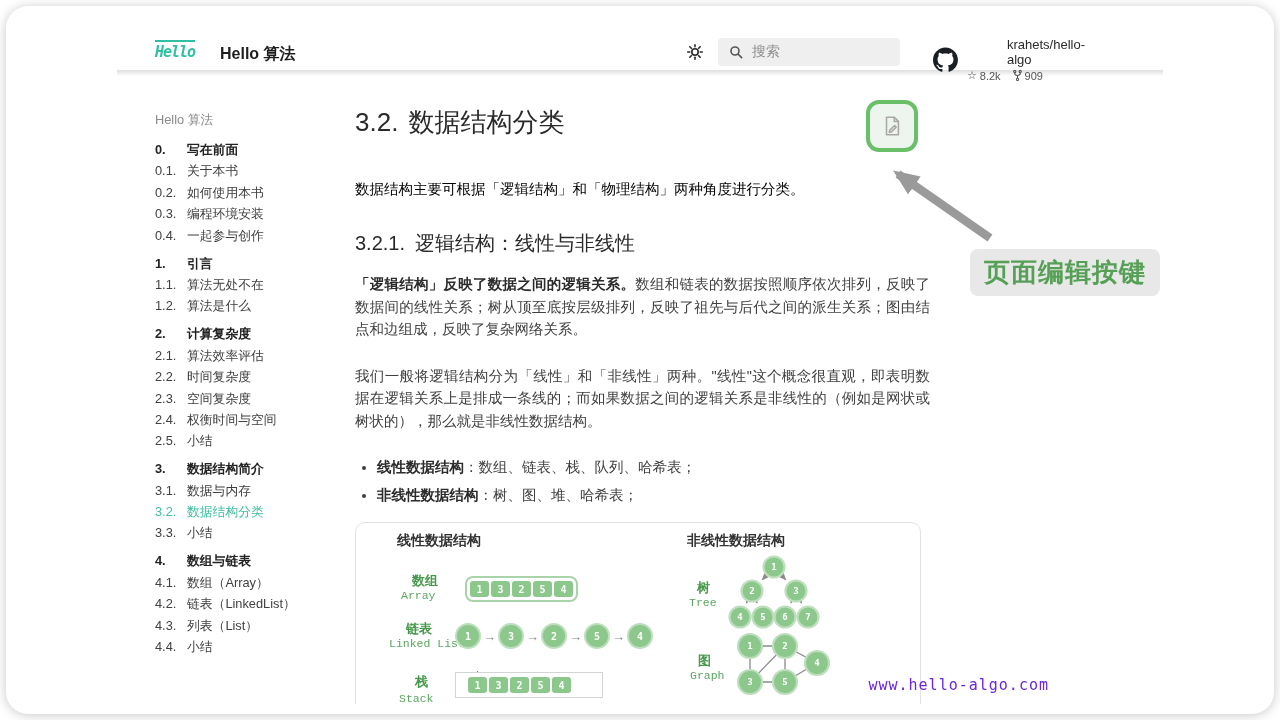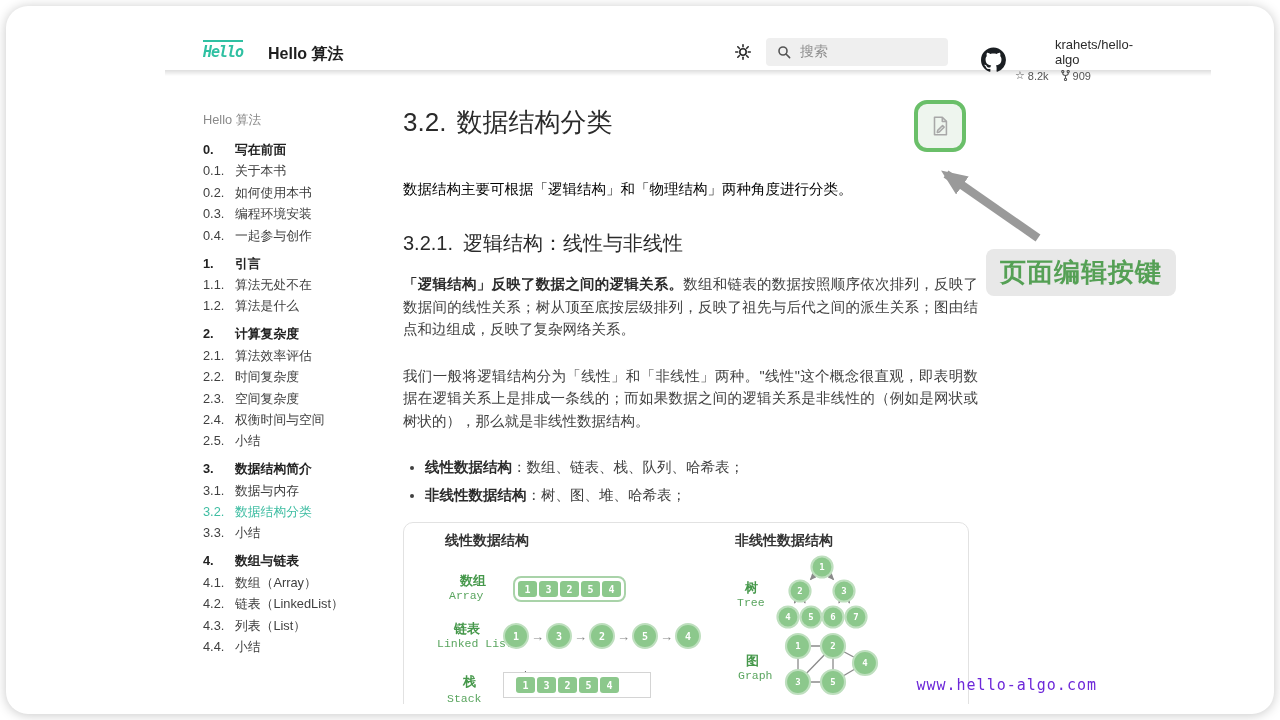--- a/index.html
+++ b/index.html
@@ -6,21 +6,21 @@
   html,body { margin:0; padding:0; }
   body {
     width:1280px; height:720px; position:relative; overflow:hidden;
     background:#fff; font-family:"Liberation Sans", sans-serif;
   }
   .card {
     position:absolute; left:6px; top:6px; width:1268px; height:708px;
     background:#fff; border-radius:22px; overflow:hidden;
     box-shadow:0 1px 12px rgba(0,0,0,.22);
   }
-  .inner { position:absolute; left:-6px; top:-6px; width:1094px; height:720px;margin-left:48px; }
+  .inner { position:absolute; left:-6px; top:-6px; width:1094px; height:720px; }
 
   
   .logo { position:absolute; left:155px; top:40px; color:#2fc0a2; font-family:"DejaVu Sans Mono",monospace;
           font-weight:bold; font-style:italic; font-size:15px; letter-spacing:-1px; border-top:2px solid #2fc0a2; line-height:20px; }
   .app-title { position:absolute; left:220px; top:44px; font-size:16px; font-weight:bold; color:#1e1e1e; }
   .theme-toggle { position:absolute; left:686px; top:43px; width:18px; height:18px; cursor:pointer; }
   .searchbox { position:absolute; left:718px; top:38px; width:182px; height:28px; background:#efefef;
                border-radius:4px; display:flex; align-items:center; padding:0 11px; gap:9px; cursor:text; }
   .search-placeholder { color:#8f8f8f; font-size:14px; }
   .repo { position:absolute; left:933px; top:37px; display:flex; gap:9px; align-items:center; cursor:pointer; }
@@ -53,21 +53,21 @@
   .para { font-size:14.5px; line-height:22.5px; color:#404040; margin:0 0 24px; text-align:justify; }
   .para b { color:#2b2b2b; }
   ul.bullets { margin:0 0 16px; padding-left:22px; }
   ul.bullets li { font-size:14.5px; line-height:22px; margin-bottom:6px; color:#404040; }
   ul.bullets b { color:#2b2b2b; }
 
   
   .edit-button { position:absolute; left:866px; top:100px; width:52px; height:52px; border-radius:13px;
                  border:4px solid #6abf69; background:#eef5ee; display:flex; align-items:center; justify-content:center; cursor:pointer; }
   .anno-arrow { position:absolute; left:860px; top:150px; }
-  .anno-label { position:absolute; left:938px; top:249px; width:190px; height:47px; background:#e8e8e8;
+  .anno-label { position:absolute; left:970px; top:249px; width:190px; height:47px; background:#e8e8e8;
                 border-radius:8px; display:flex; align-items:center; justify-content:center;
                 font-size:26px; font-weight:bold; color:#55a055; letter-spacing:1px; }
 
   
   .figure { position:relative; width:566px; height:182px; overflow:hidden; }
   .figure-card { position:absolute; left:0; top:0; width:566px; height:222px; border:1px solid #e2e2e2; border-radius:10px; }
   .fig-title { position:absolute; font-size:14px; font-weight:bold; color:#333; }
   .fig-zh { position:absolute; font-size:13px; font-weight:bold; color:#46984b; }
   .fig-en { position:absolute; font-size:11.5px; font-family:Liberation Mono, monospace; color:#5aa55f; }
   .array-wrap { position:absolute; left:110px; top:54px; display:flex; gap:2px; padding:3px;

